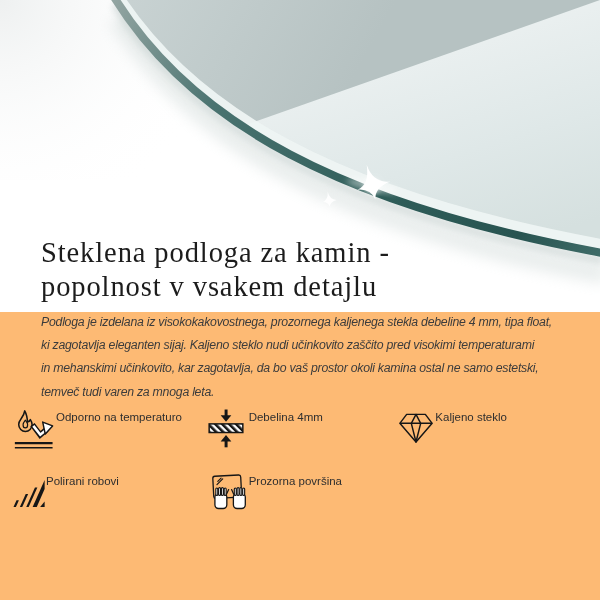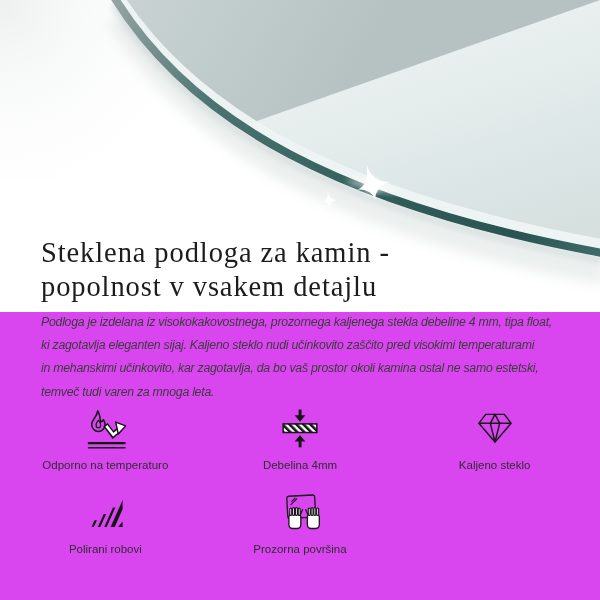--- a/index.html
+++ b/index.html
@@ -1,28 +1,28 @@
 <!DOCTYPE html>
 <html><head>
 <meta charset="utf-8">
 <style>
   html,body{margin:0;padding:0;background:#ffffff;}
-  .page{position:relative;width:600px;height:600px;background:#d946ef;overflow:hidden;
+  .page{position:relative;width:600px;height:600px;background:#fdba74;overflow:hidden;
         font-family:"Liberation Sans","DejaVu Sans",sans-serif;}
   .hero{position:absolute;top:0;left:0;width:600px;height:312px;}
   .hero svg{display:block;}
   .heading{position:absolute;left:41px;top:236px;
            font-family:"Liberation Serif","DejaVu Serif",serif;
            font-size:28.5px;line-height:34px;color:#1c1c1c;letter-spacing:0.9px;
            font-weight:400;white-space:nowrap;}
   .paragraph{position:absolute;left:41px;top:311px;font-size:12.3px;line-height:23.2px;
              color:#3c3c3c;letter-spacing:-0.25px;white-space:nowrap;font-style:italic;}
   .features{position:absolute;left:8px;top:404px;width:584px;display:grid;
             grid-template-columns:repeat(3,1fr);row-gap:16px;}
-  .feature{display:flex;flex-direction:column;align-items:center;}
+  .feature{display:flex;flex-direction:row;align-items:flex-start;}
   .icon-box{height:48px;display:flex;align-items:center;justify-content:center;}
   .feature-label{margin-top:6px;font-size:11.5px;color:#2e2e2e;letter-spacing:0;line-height:14px;}
   .ic{stroke:#161616;fill:none;stroke-linejoin:round;}
 </style>
 </head>
 <body>
 
 <div class="page">
 
   <div class="hero">

